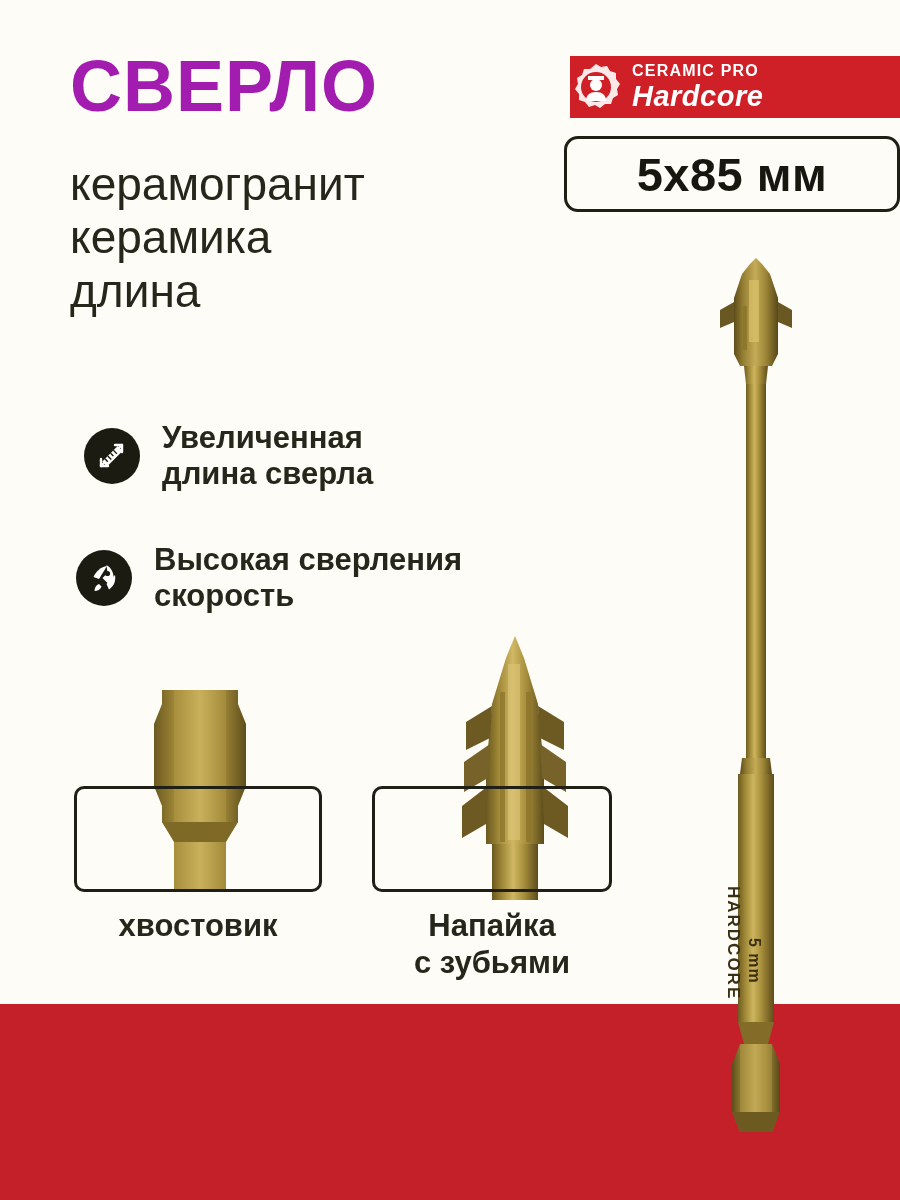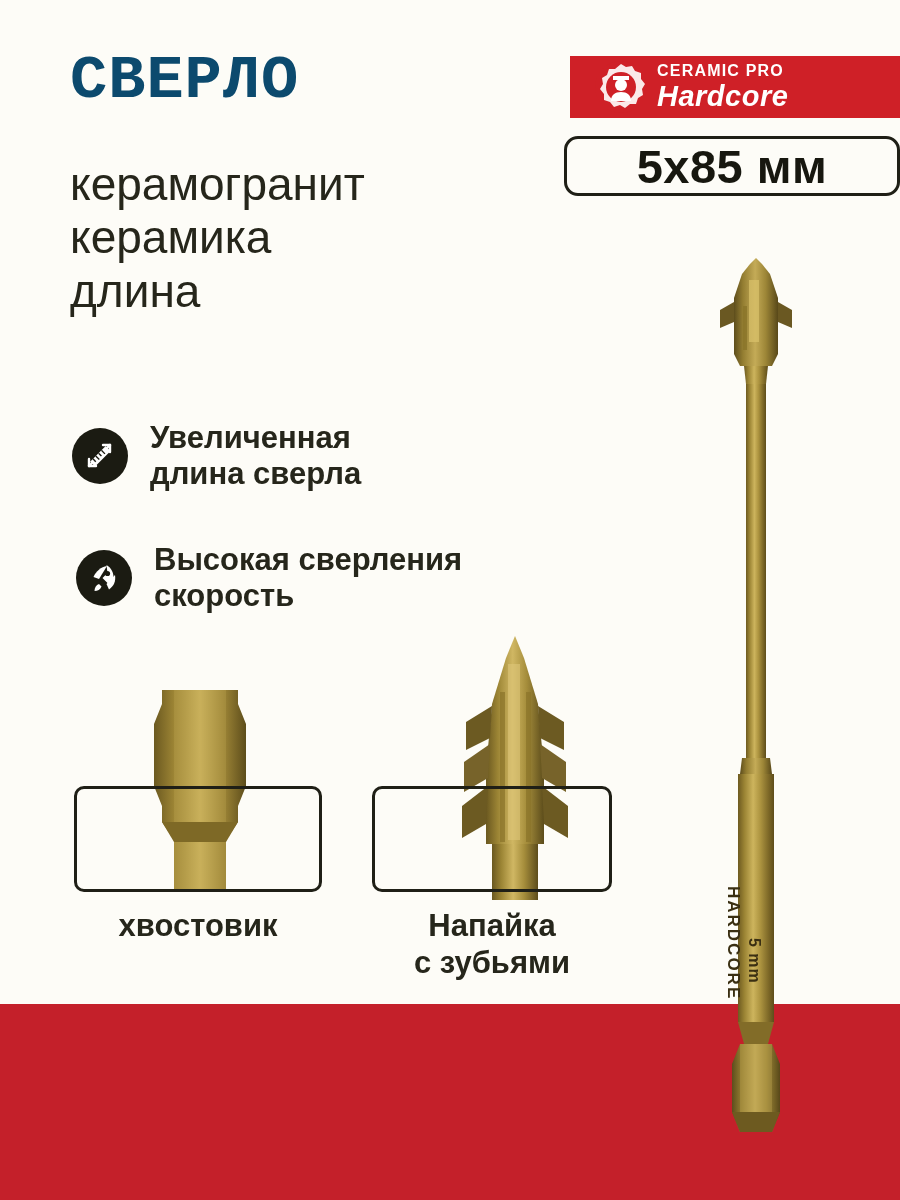--- a/index.html
+++ b/index.html
@@ -35,21 +35,21 @@
   
   .brand-badge {
     position: absolute;
     top: 56px;
     left: 570px;
     width: 330px;
     height: 62px;
     background: #cf2027;
     display: flex;
     align-items: center;
-    padding-left: 25px;
+    padding-left: 0;
     box-sizing: border-box;
   }
   .brand-logo {
     width: 52px;
     height: 52px;
     border-radius: 50%;
     background: #cf2027;
     position: relative;
     flex: 0 0 auto;
     margin-right: 10px;
@@ -75,67 +75,66 @@
     letter-spacing: 0.5px;
     margin-top: 3px;
   }
 
   
   .size-box {
     position: absolute;
     top: 136px;
     left: 564px;
     width: 336px;
-    height: 60px;
+    height: 76px;
     border: 3px solid #1f1f16;
     border-radius: 14px;
     background: #fdfcf7;
     display: flex;
     align-items: center;
     justify-content: center;
     box-sizing: border-box;
   }
   .size-text {
     font-size: 47px;
     font-weight: bold;
     color: #17170f;
     letter-spacing: 0.5px;
   }
 
   
   .headline {
     position: absolute;
     top: 52px;
     left: 70px;
-    font-size: 62px;
-    font-weight: bold;
-    color: #0c4a6e;
+    font-size: 72px;
+    font-weight: bold;
+    color: #a21caf;
     letter-spacing: 1px;
     line-height: 0.95;
-    font-family: Liberation Mono, monospace;
   }
   .subhead {
     position: absolute;
     top: 158px;
     left: 70px;
     font-size: 46px;
     font-weight: normal;
     color: #26261b;
     line-height: 1.16;
   }
   .subhead div { white-space: nowrap; }
 
   
   .feature {
     position: absolute;
     display: flex;
     align-items: center;
     gap: 22px;
   }
-  .feature.f1 { top: 420px; left: 72px; }
+  .feature.f1 { top: 420px; left: 84px; }
   .feature.f2 { top: 542px; left: 76px; }
   .feature-icon {
     width: 56px;
     height: 56px;
     border-radius: 50%;
     background: #1b1b12;
     display: flex;
     align-items: center;
     justify-content: center;
     flex: 0 0 auto;

